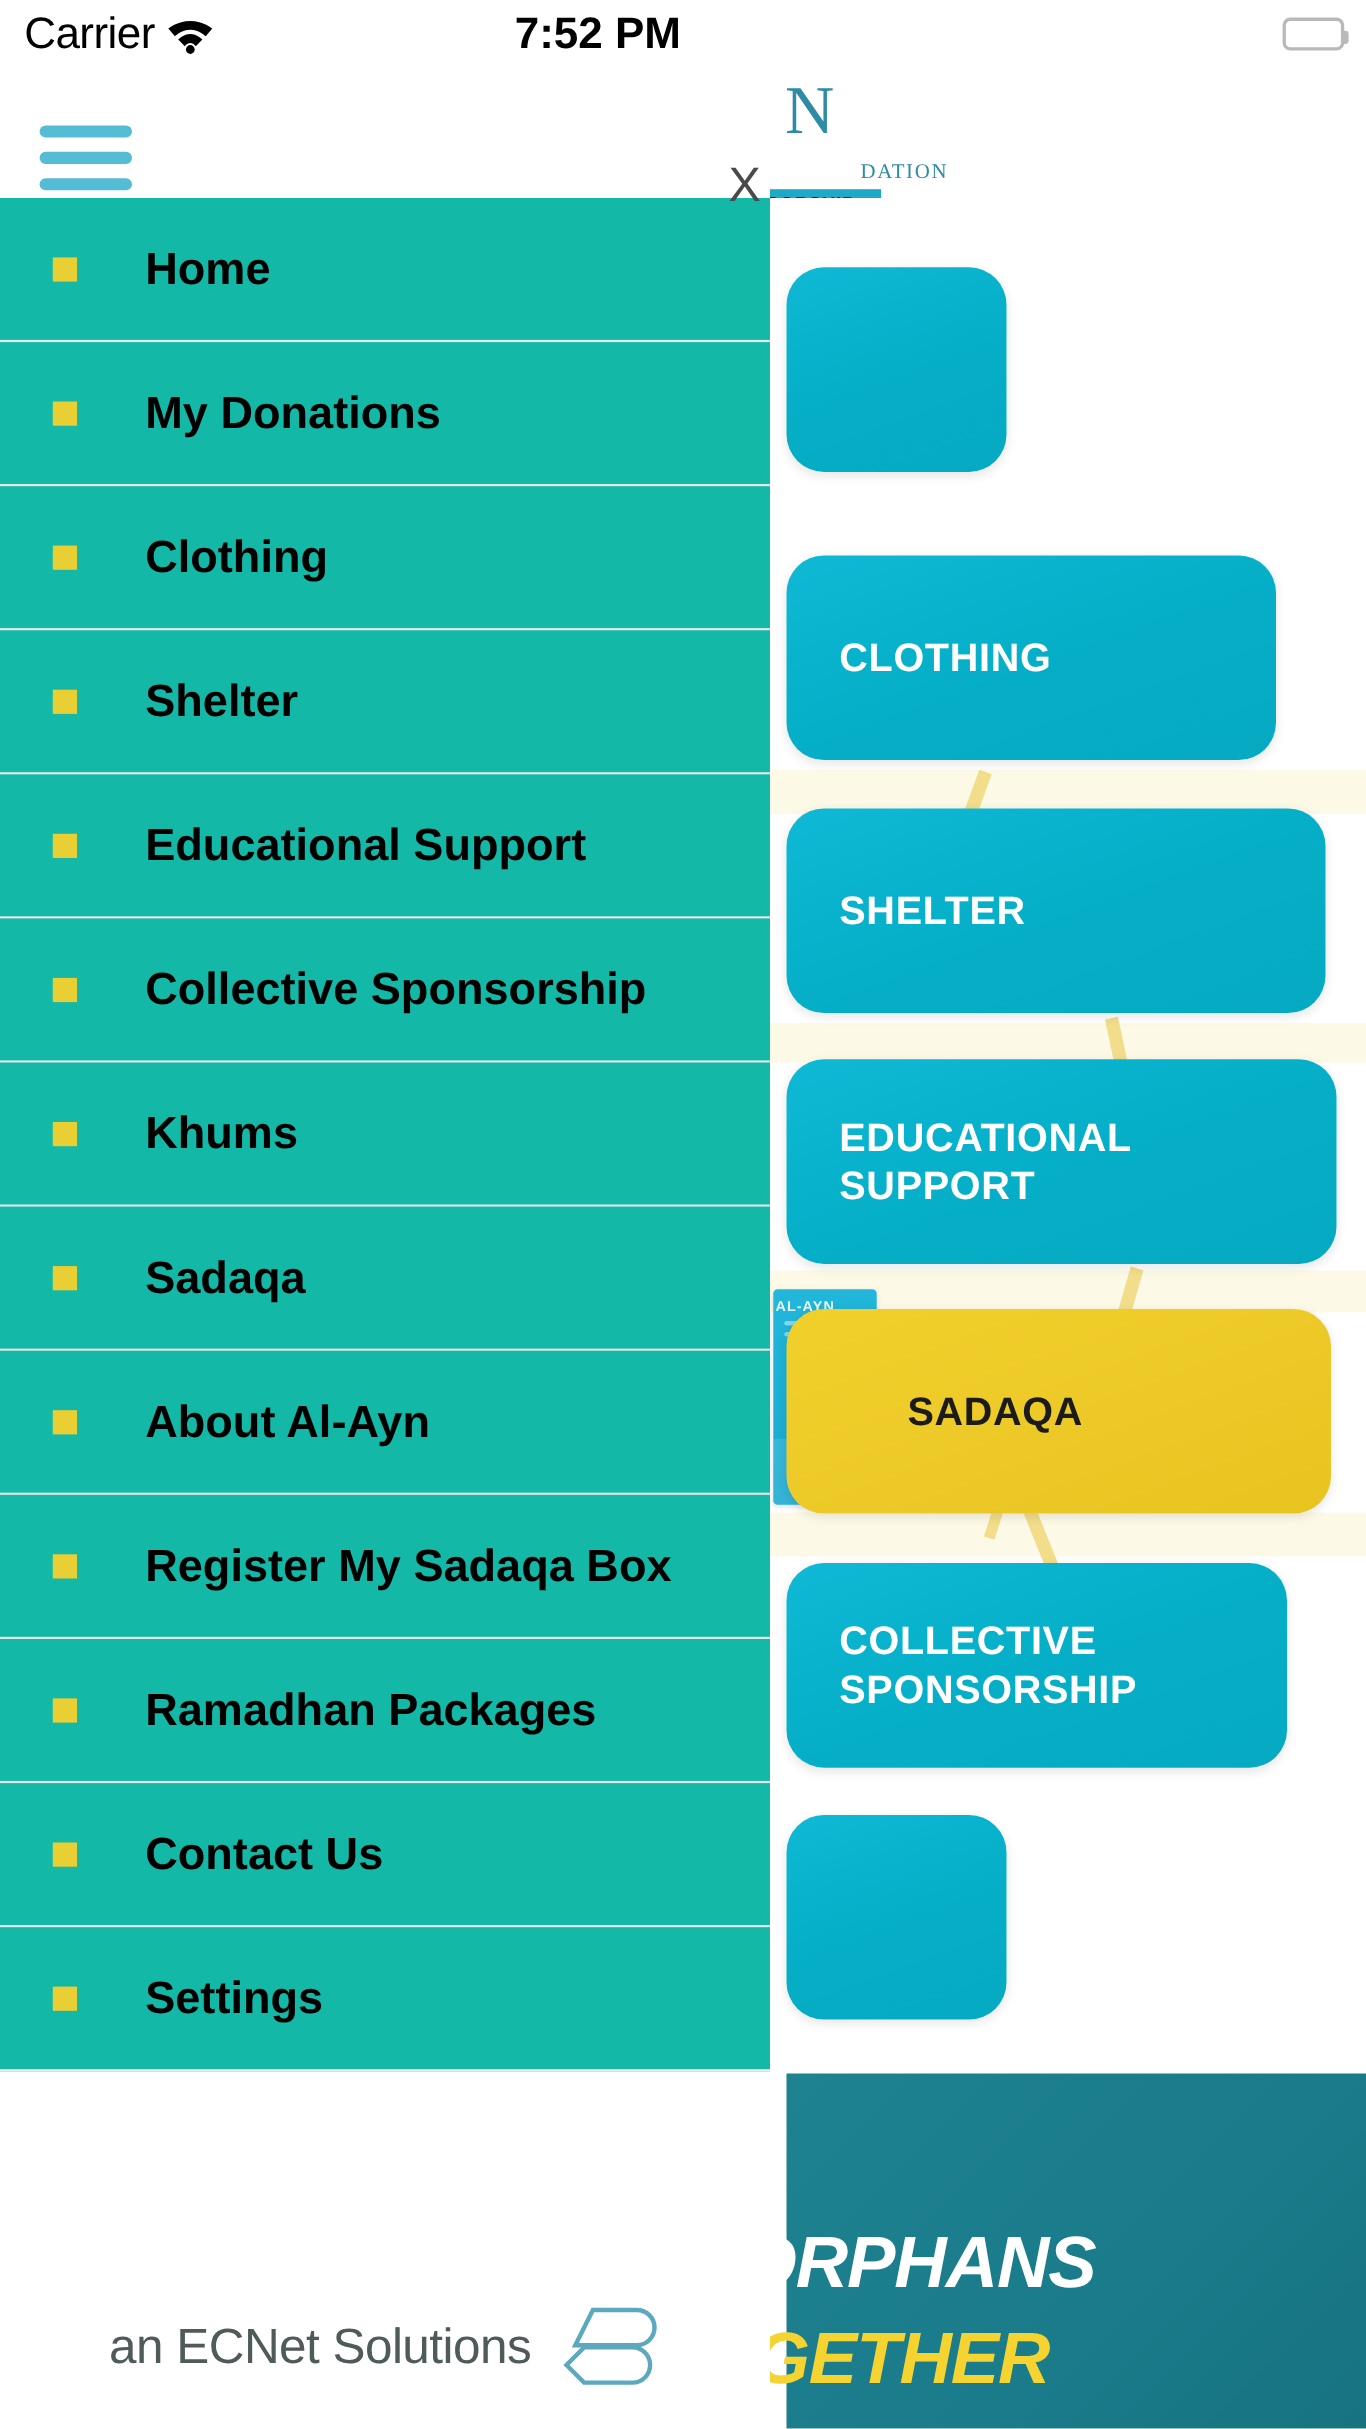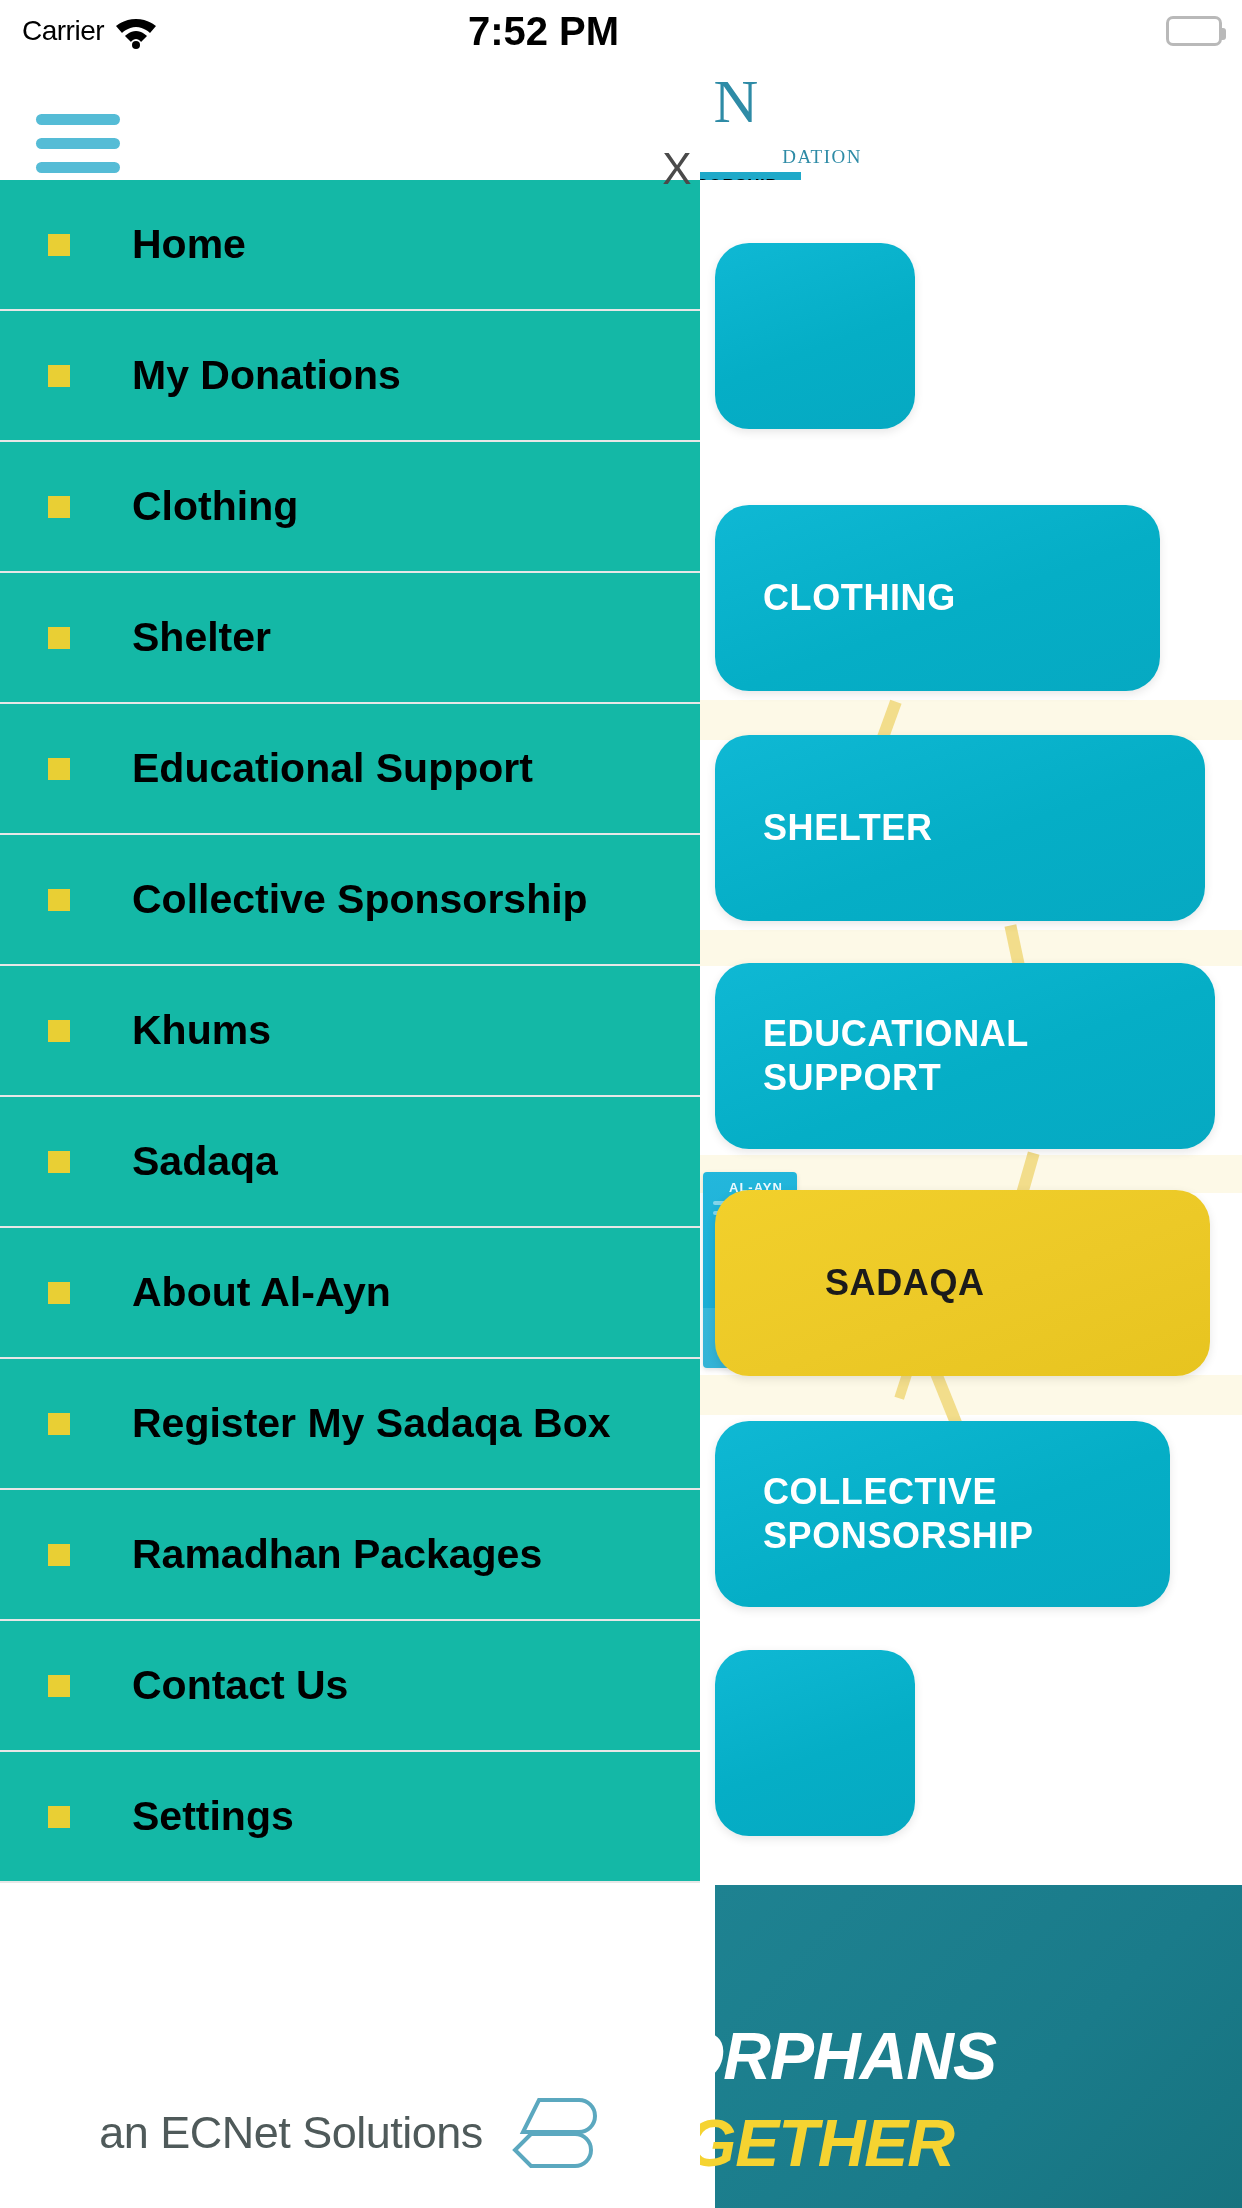--- a/index.html
+++ b/index.html
@@ -10,21 +10,21 @@
     overflow: hidden;
   }
   #screen { position: relative; width: 1242px; height: 2208px; background:#fff; overflow:hidden; }
 
   
   .statusbar {
     position: absolute; top: 0; left: 0; width: 1242px; height: 62px;
     display: flex; align-items: center; color: #000;
   }
   .sb-left { position:absolute; left: 22px; display:flex; align-items:center; gap:10px; }
-  .sb-carrier { font-size: 28px; letter-spacing: -0.5px; text-align: center; }
+  .sb-carrier { font-size: 40px; letter-spacing: -0.5px; text-align: center; }
   .sb-center { position:absolute; left:0; width:1087px; text-align:center; font-size: 40px; font-weight: 600; }
   .sb-right { position:absolute; right: 20px; display:flex; align-items:center; }
   .battery { width: 56px; height: 30px; border: 3px solid #b9b9b9; border-radius: 7px; position: relative; padding: 3px; }
   .battery-fill { width: 100%; height: 100%; background: #000; border-radius: 2px; }
   .battery-cap { position:absolute; right:-7px; top: 9px; width: 5px; height: 12px; background:#b9b9b9; border-radius: 0 3px 3px 0; }
   .wifi { width: 44px; height: 32px; position: relative; }
   .wifi svg { display:block; }
 
   
   .bg-content { position:absolute; top:0; left:0; width:1242px; height:2208px; }
@@ -49,21 +49,21 @@
   .swoosh { position:absolute; background:#fdf9e7; }
   .ribbon { position:absolute; background:#f2dd8b; }
 
   .sadaqa-box {
     position: absolute;
     background: linear-gradient(170deg,#23b7dc 0%, #18a8d0 100%);
     border-radius: 4px;
     overflow: hidden;
     box-shadow: 0 2px 5px rgba(0,0,0,0.12);
   }
-  .sadaqa-box .bx-brand { color:#eafaff; font-size: 13px; font-weight:700; letter-spacing:1px; padding: 8px 0 0 26px; }
+  .sadaqa-box .bx-brand { color:#eafaff; font-size: 13px; font-weight:700; letter-spacing:1px; padding: 8px 0 0 2px; }
   .sadaqa-box .bx-line { height:4px; background: rgba(255,255,255,0.45); border-radius:2px; margin: 6px 0 0 10px; }
   .sadaqa-box .bx-drop { width: 46px; height: 52px; margin: 12px auto 0; background: rgba(255,255,255,0.82);
       border-radius: 50% 50% 50% 50% / 62% 62% 38% 38%; transform: rotate(-8deg); }
   .sadaqa-box .bx-foot { position:absolute; bottom:0; left:0; right:0; height: 60px; background: rgba(255,255,255,0.12); }
 
   .bottom-banner {
     position:absolute;
     background: linear-gradient(135deg,#1e8291 0%, #1a7b8a 60%, #17737f 100%);
   }
   .banner-l1 { position:absolute; color:#ffffff; font-weight:800; font-style:italic; letter-spacing:-1px; }

